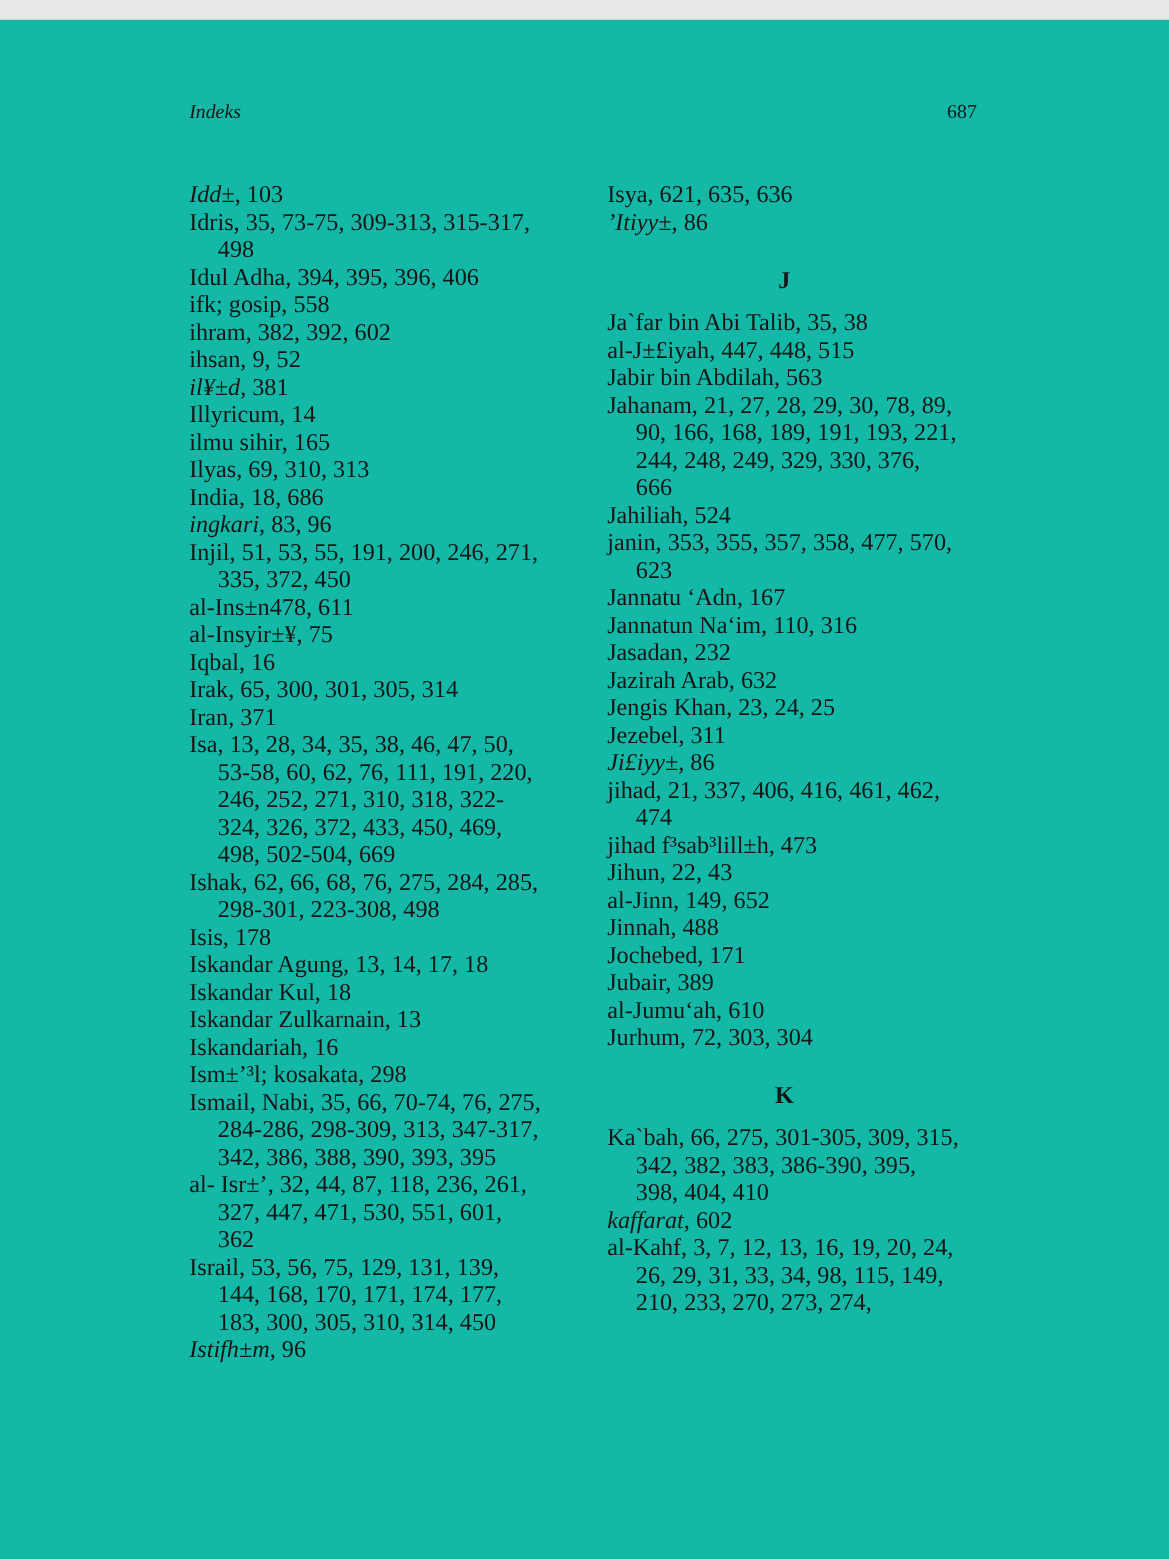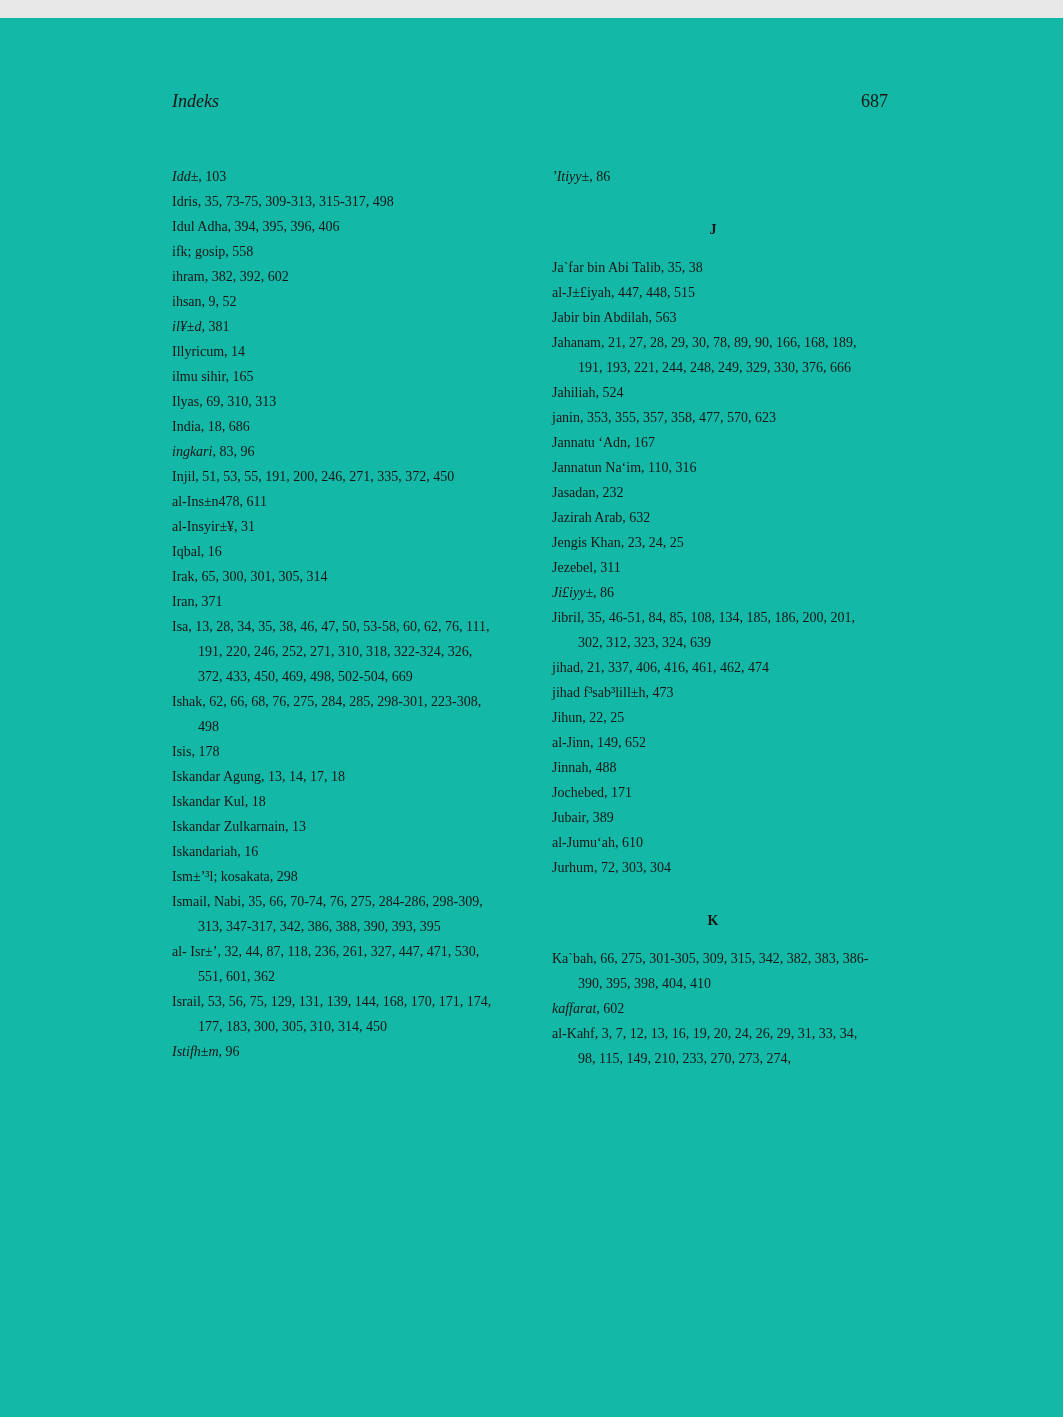--- a/index.html
+++ b/index.html
@@ -31,21 +31,21 @@
   .page-number {
     font-style: normal;
   }
   .index-content {
     margin-top: 52px;
     display: flex;
     gap: 58px;
   }
   .index-column {
     width: 322px;
-    font-size: 14px;
+    font-size: 22px;
     line-height: 25px;
   }
   .index-entry {
     text-indent: -26px;
     padding-left: 26px;
   }
   .index-entry em {
     font-style: italic;
   }
   .index-heading {
@@ -73,57 +73,57 @@
         <div class="index-entry">ihram, 382, 392, 602</div>
         <div class="index-entry">ihsan, 9, 52</div>
         <div class="index-entry"><em>il¥±d</em>, 381</div>
         <div class="index-entry">Illyricum, 14</div>
         <div class="index-entry">ilmu sihir, 165</div>
         <div class="index-entry">Ilyas, 69, 310, 313</div>
         <div class="index-entry">India, 18, 686</div>
         <div class="index-entry"><em>ingkari</em>, 83, 96</div>
         <div class="index-entry">Injil, 51, 53, 55, 191, 200, 246, 271, 335, 372, 450</div>
         <div class="index-entry">al-Ins±n478, 611</div>
-        <div class="index-entry">al-Insyir±¥, 31</div>
+        <div class="index-entry">al-Insyir±¥, 75</div>
         <div class="index-entry">Iqbal, 16</div>
         <div class="index-entry">Irak, 65, 300, 301, 305, 314</div>
         <div class="index-entry">Iran, 371</div>
         <div class="index-entry">Isa, 13, 28, 34, 35, 38, 46, 47, 50, 53-58, 60, 62, 76, 111, 191, 220, 246, 252, 271, 310, 318, 322-324, 326, 372, 433, 450, 469, 498, 502-504, 669</div>
         <div class="index-entry">Ishak, 62, 66, 68, 76, 275, 284, 285, 298-301, 223-308, 498</div>
         <div class="index-entry">Isis, 178</div>
         <div class="index-entry">Iskandar Agung, 13, 14, 17, 18</div>
         <div class="index-entry">Iskandar Kul, 18</div>
         <div class="index-entry">Iskandar Zulkarnain, 13</div>
         <div class="index-entry">Iskandariah, 16</div>
         <div class="index-entry">Ism±’³l; kosakata, 298</div>
         <div class="index-entry">Ismail, Nabi, 35, 66, 70-74, 76, 275, 284-286, 298-309, 313, 347-317, 342, 386, 388, 390, 393, 395</div>
         <div class="index-entry">al- Isr±’, 32, 44, 87, 118, 236, 261, 327, 447, 471, 530, 551, 601, 362</div>
         <div class="index-entry">Israil, 53, 56, 75, 129, 131, 139, 144, 168, 170, 171, 174, 177, 183, 300, 305, 310, 314, 450</div>
         <div class="index-entry"><em>Istifh±m</em>, 96</div>
       </div>
     <div class="index-column" id="col-right">
+        <div class="index-entry">Isya, 621, 635, 636</div>
         <div class="index-entry"><em>’Itiyy±</em>, 86</div>
         <div class="index-heading">J</div>
         <div class="index-entry">Ja`far bin Abi Talib, 35, 38</div>
         <div class="index-entry">al-J±£iyah, 447, 448, 515</div>
         <div class="index-entry">Jabir bin Abdilah, 563</div>
         <div class="index-entry">Jahanam, 21, 27, 28, 29, 30, 78, 89, 90, 166, 168, 189, 191, 193, 221, 244, 248, 249, 329, 330, 376, 666</div>
         <div class="index-entry">Jahiliah, 524</div>
         <div class="index-entry">janin, 353, 355, 357, 358, 477, 570, 623</div>
         <div class="index-entry">Jannatu ‘Adn, 167</div>
         <div class="index-entry">Jannatun Na‘im, 110, 316</div>
         <div class="index-entry">Jasadan, 232</div>
         <div class="index-entry">Jazirah Arab, 632</div>
         <div class="index-entry">Jengis Khan, 23, 24, 25</div>
         <div class="index-entry">Jezebel, 311</div>
         <div class="index-entry"><em>Ji£iyy±</em>, 86</div>
-        <div class="index-entry">Jibril, 35, 46-51, 84, 85, 108, 134, 185, 186, 200, 201, 302, 312, 323, 324, 639</div>
         <div class="index-entry">jihad, 21, 337, 406, 416, 461, 462, 474</div>
         <div class="index-entry">jihad f³sab³lill±h, 473</div>
-        <div class="index-entry">Jihun, 22, 25</div>
+        <div class="index-entry">Jihun, 22, 43</div>
         <div class="index-entry">al-Jinn, 149, 652</div>
         <div class="index-entry">Jinnah, 488</div>
         <div class="index-entry">Jochebed, 171</div>
         <div class="index-entry">Jubair, 389</div>
         <div class="index-entry">al-Jumu‘ah, 610</div>
         <div class="index-entry">Jurhum, 72, 303, 304</div>
         <div class="index-heading">K</div>
         <div class="index-entry">Ka`bah, 66, 275, 301-305, 309, 315, 342, 382, 383, 386-390, 395, 398, 404, 410</div>
         <div class="index-entry"><em>kaffarat</em>, 602</div>
         <div class="index-entry">al-Kahf, 3, 7, 12, 13, 16, 19, 20, 24, 26, 29, 31, 33, 34, 98, 115, 149, 210, 233, 270, 273, 274,</div>

